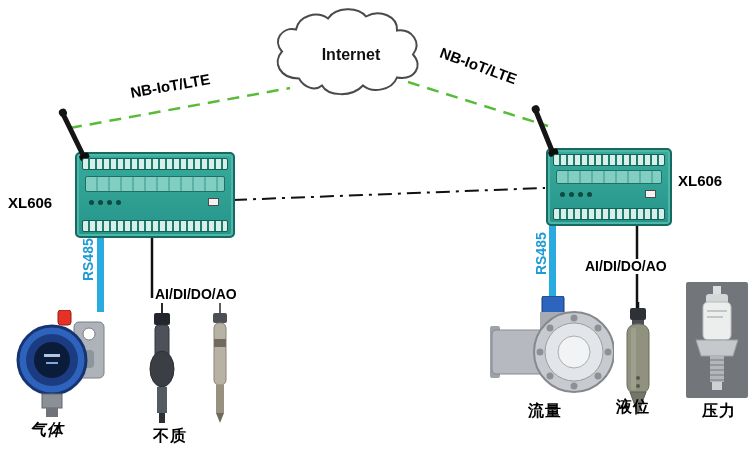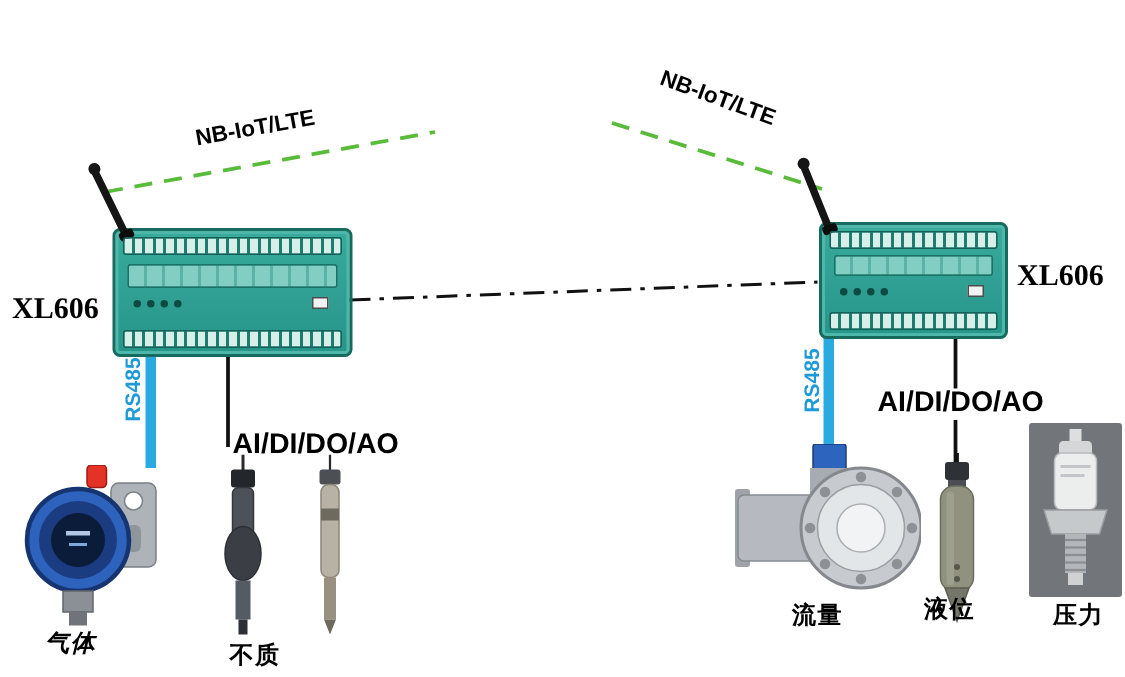--- a/index.html
+++ b/index.html
@@ -11,32 +11,32 @@
   .wires { position:absolute; left:0; top:0; z-index:1; pointer-events:none; }
 
   
   .cloud-wrap { position:absolute; left:266px; top:6px; width:170px; height:96px; z-index:2; }
 
   
   .lbl { position:absolute; font-weight:700; color:#000; white-space:nowrap; z-index:6; line-height:1.1; }
   .nbiot { font-size:15px; }
   .nbiot-left  { left:130px; top:78px; transform:rotate(-10deg); }
   .nbiot-right { left:438px; top:58px; transform:rotate(20deg); }
-  .model { font-size:20px;font-family:Liberation Serif, serif; }
+  .model { font-size:15px; }
   .model-left  { left:8px;  top:195px; }
   .model-right { left:678px; top:173px; }
   .rs485 { color:#1e9bd7; font-size:14px; text-align:center; width:64px; }
   .rs485-left  { left:57px;  top:252px; transform:rotate(-90deg); }
   .rs485-right { left:510px; top:246px; transform:rotate(-90deg); }
-  .io { font-size:19px; }
+  .io { font-size:14px; }
   .io-left  { left:155px; top:287px; }
   .io-right { left:583px; top:259px; background:#fff; padding:0 2px; }
   .zh { font-size:16px; letter-spacing:1px; }
   .zh-gas   { left:30px;  top:421px;font-style:italic; }
-  .zh-water { left:153px; top:429px; }
+  .zh-water { left:153px; top:429px;font-family:Liberation Mono, monospace; }
   .zh-flow  { left:528px; top:402px; }
   .zh-level { left:616px; top:398px; }
   .zh-press { left:702px; top:402px; }
 
   
   .plc {
     position:absolute; z-index:3;
     background:linear-gradient(#38ab9c, #27958a);
     border:2px solid #176a60; border-radius:5px;
     box-shadow:inset 0 0 0 2px #4db8a9;
@@ -98,20 +98,29 @@
 <div id="stage">
 
   <svg class="wires" width="750" height="451">
     <line x1="70" y1="128" x2="290" y2="88" stroke-width="2.5" stroke-dasharray="12 8" stroke="#58bb3a"></line>
     <line x1="408" y1="82" x2="548" y2="126" stroke-width="2.5" stroke-dasharray="12 8" stroke="#58bb3a"></line>
     <line x1="233" y1="200" x2="545" y2="188" stroke-width="2" stroke-dasharray="14 6 3 6" stroke="#111111"></line>
     <line x1="152" y1="236" x2="152" y2="298" stroke-width="2.5" stroke="#111111"></line>
     <line x1="637" y1="222" x2="637" y2="308" stroke-width="2.5" stroke="#111111"></line>
   </svg>
 
+  <div class="cloud-wrap">
+    <svg viewBox="0 0 170 95" width="170" height="96">
+      <path d="M 33 72 C 14 72, 6 56, 16 45 C 6 34, 16 20, 30 23 C 33 9, 51 4, 62 12
+           C 70 0, 92 0, 100 10 C 114 2, 132 10, 131 24 C 146 22, 156 36, 147 48
+           C 158 60, 148 74, 131 71 C 126 84, 106 87, 97 79 C 86 91, 62 90, 56 79
+           C 49 85, 38 81, 33 72 Z" fill="#ffffff" stroke="#4a4a4a" stroke-width="2"></path>
+      <text x="85" y="53" text-anchor="middle" font-size="16" font-weight="bold" font-family="Liberation Sans, sans-serif" fill="#111">Internet</text>
+    </svg>
+  </div>
 
   <div class="lbl nbiot nbiot-left">NB-IoT/LTE</div>
   <div class="lbl nbiot nbiot-right">NB-IoT/LTE</div>
 
   <div class="plc plc-left">
     <div class="antenna"></div>
     <div class="strip top"></div>
     <div class="band"></div>
     <div class="leds">
         <i></i>

